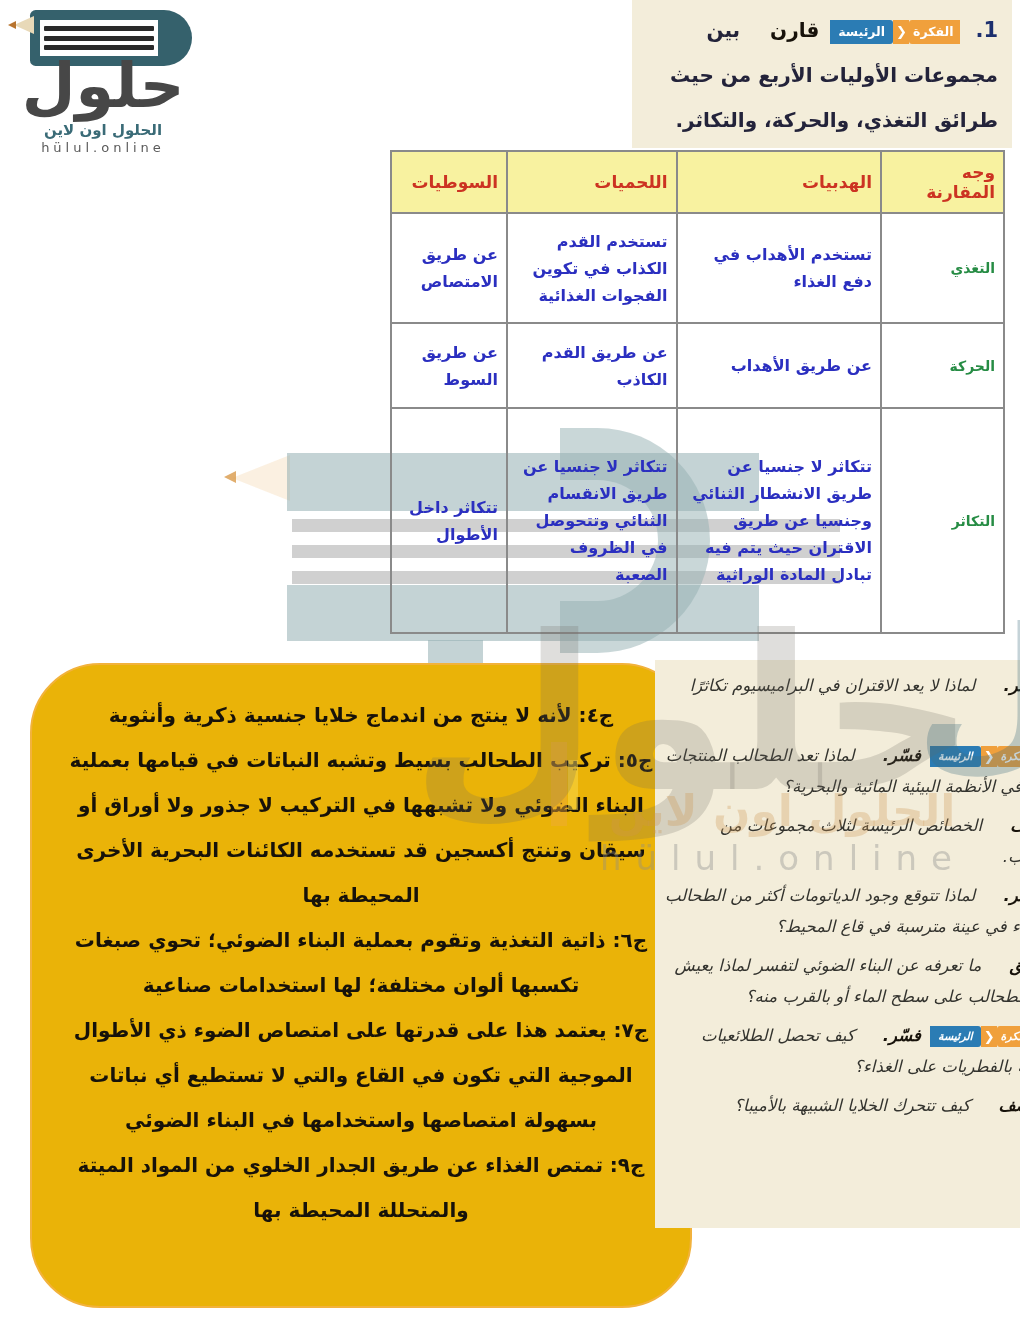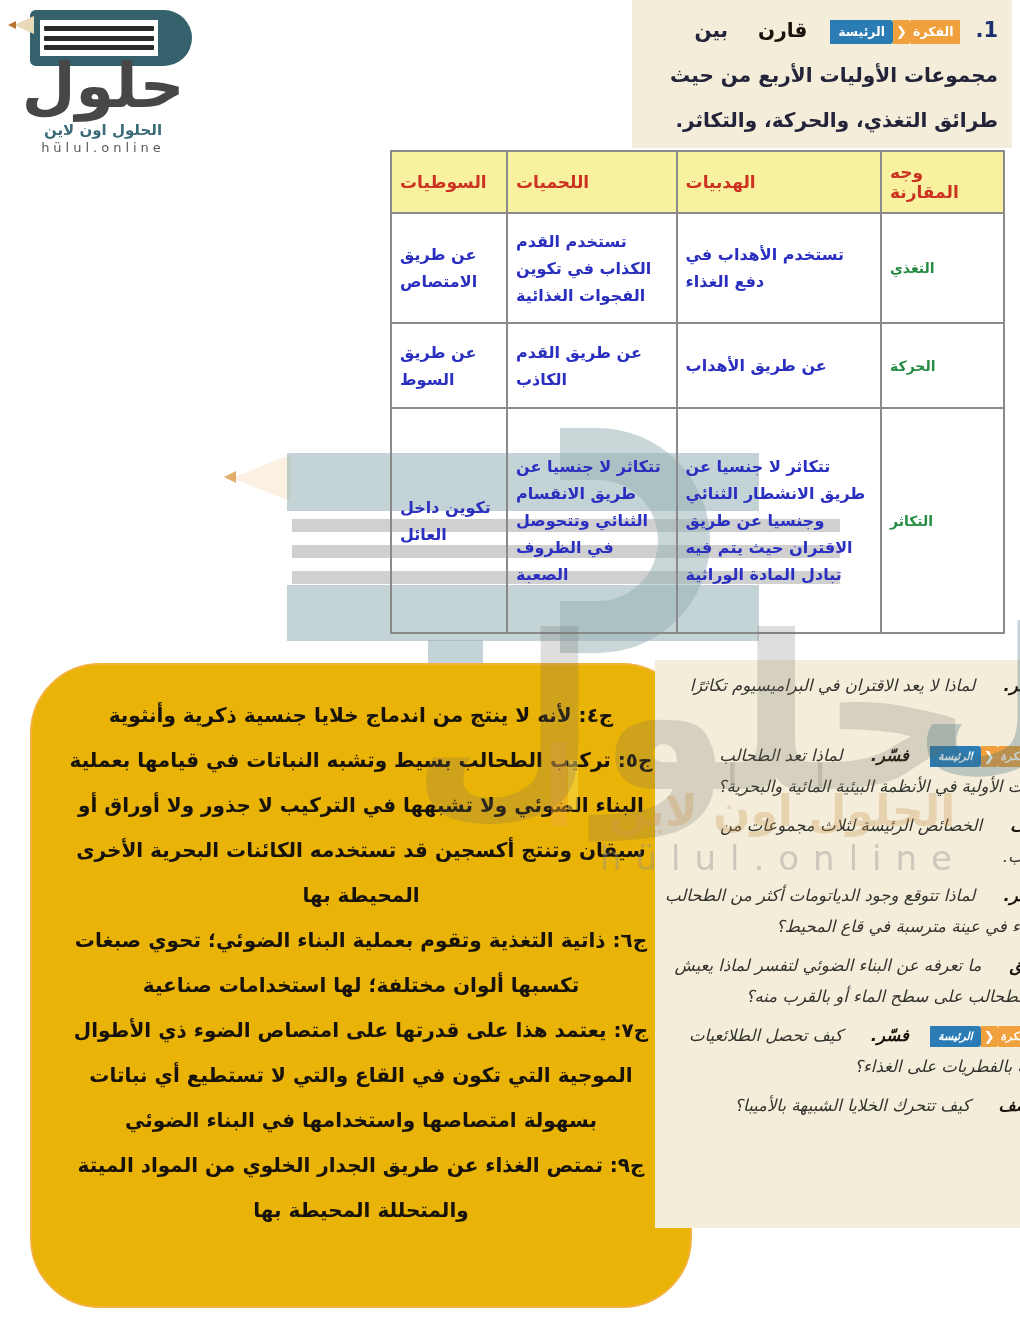--- a/index.html
+++ b/index.html
@@ -25,26 +25,26 @@
   
   .q1-panel{position:absolute;left:632px;top:0;width:380px;height:148px;background:#f3edda;
             padding:8px 14px 0 10px;box-sizing:border-box;}
   .q1-line{direction:rtl;text-align:right;font-size:20px;font-weight:bold;color:#23233a;line-height:45px;}
   .q1-num{color:#1c2f6e;font-size:21px;padding-left:4px;}
   
   .badge{display:inline-flex;direction:rtl;vertical-align:middle;height:24px;line-height:24px;
          font-size:12.5px;font-weight:bold;color:#fff;margin:0 4px;}
   .badge-idea{background:#f0a03c;padding:0 7px 14px 4px;border-radius:3px 0 0 3px;display:inline-block;}
   .badge-chev{background:#f0a03c;color:#fff;padding:0 2px 0 3px;font-size:13px;display:inline-block;}
-  .badge-main{background:#2b7cb4;padding:0 8px;border-radius:0 3px 3px 0;display:inline-block;margin-left:12px;}
+  .badge-main{background:#2b7cb4;padding:0 8px;border-radius:0 3px 3px 0;display:inline-block;}
   
   .cmp-table{position:absolute;left:390px;top:150px;width:615px;border-collapse:collapse;
              direction:rtl;z-index:2;}
   .cmp-table td,.cmp-table th{border:2px solid #8a8a8a;background:transparent;
-             text-align:left;vertical-align:middle;padding:6px 8px;}
+             text-align:right;vertical-align:middle;padding:6px 8px;}
   .cmp-table th{background:#f8f2a0;color:#cc3322;font-size:17px;font-weight:bold;height:48px;}
   .row-label{color:#268c44;font-size:14px;font-weight:bold;width:105px;}
   .cell{color:#2b2fc0;font-size:16px;font-weight:bold;line-height:27px;}
   .h-row1{height:110px;} .h-row2{height:85px;} .h-row3{height:225px;}
   
   .wm-mid{position:absolute;left:0;top:0;width:1020px;height:1320px;pointer-events:none;z-index:1;}
   .wm-band1{position:absolute;left:287px;top:453px;width:472px;height:58px;background:rgba(148,175,178,0.55);}
   .wm-band2{position:absolute;left:287px;top:585px;width:472px;height:56px;background:rgba(148,175,178,0.55);}
   .wm-stripe{position:absolute;left:292px;width:548px;height:13px;background:rgba(150,150,150,0.45);}
   .wm-ring{position:absolute;left:560px;top:428px;width:150px;height:225px;border:52px solid rgba(148,175,178,0.5);
@@ -142,21 +142,21 @@
     <tr class="h-row2">
       <td class="row-label">الحركة</td>
       <td class="cell">عن طريق الأهداب</td>
       <td class="cell">عن طريق القدم الكاذب</td>
       <td class="cell">عن طريق السوط</td>
     </tr>
     <tr class="h-row3">
       <td class="row-label">التكاثر</td>
       <td class="cell">تتكاثر لا جنسيا عن طريق الانشطار الثنائي وجنسيا عن طريق الاقتران حيث يتم فيه تبادل المادة الوراثية</td>
       <td class="cell">تتكاثر لا جنسيا عن طريق الانقسام الثنائي وتتحوصل في الظروف الصعبة</td>
-      <td class="cell">تكوين داخل العائل</td>
+      <td class="cell">تتكاثر داخل الأطوال</td>
     </tr>
   </tbody>
     </table>
 
   <div class="answer-box">
     <p>ج٤: لأنه لا ينتج من اندماج خلايا جنسية ذكرية وأنثوية</p>
     <p>ج٥: تركيب الطحالب بسيط وتشبه النباتات في قيامها بعملية البناء الضوئي ولا تشبهها في التركيب لا جذور ولا أوراق أو سيقان وتنتج أكسجين قد تستخدمه الكائنات البحرية الأخرى المحيطة بها</p>
     <p>ج٦: ذاتية التغذية وتقوم بعملية البناء الضوئي؛ تحوي صبغات تكسبها ألوان مختلفة؛ لها استخدامات صناعية</p>
     <p>ج٧: يعتمد هذا على قدرتها على امتصاص الضوء ذي الأطوال الموجية التي تكون في القاع والتي لا تستطيع أي نباتات بسهولة امتصاصها واستخدامها في البناء الضوئي</p>
     <p>ج٩: تمتص الغذاء عن طريق الجدار الخلوي من المواد الميتة والمتحللة المحيطة بها</p>

